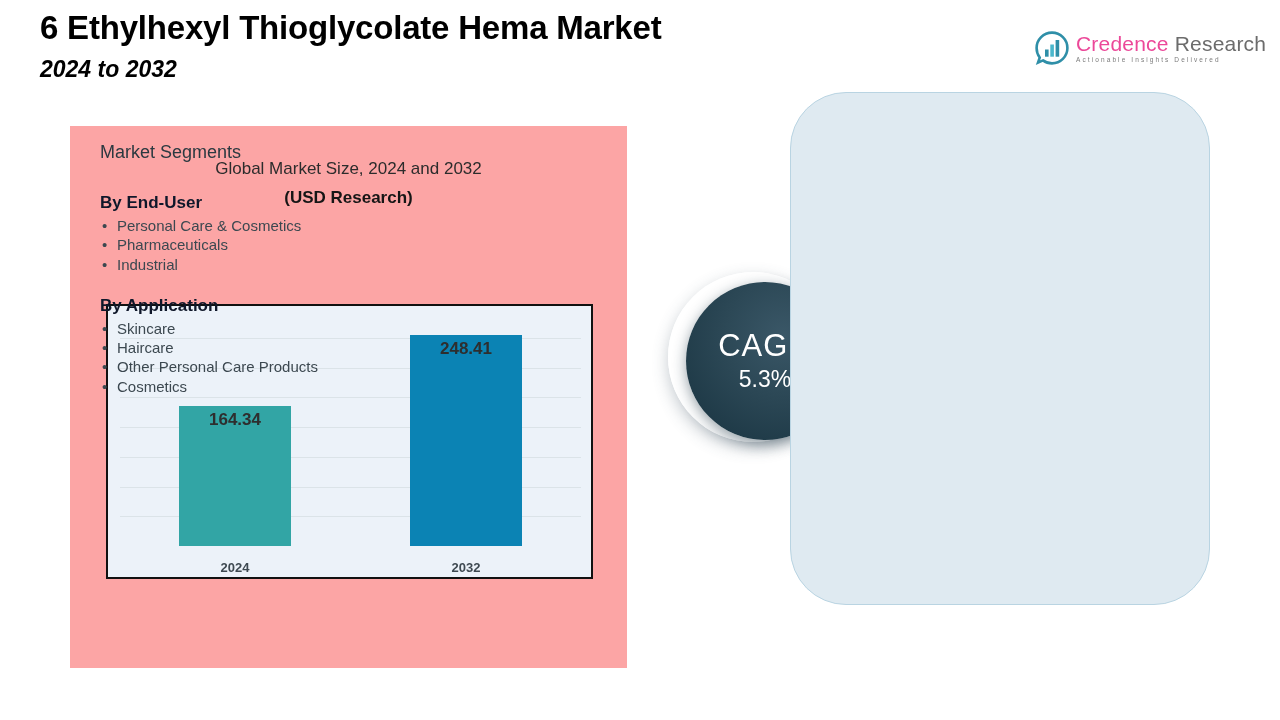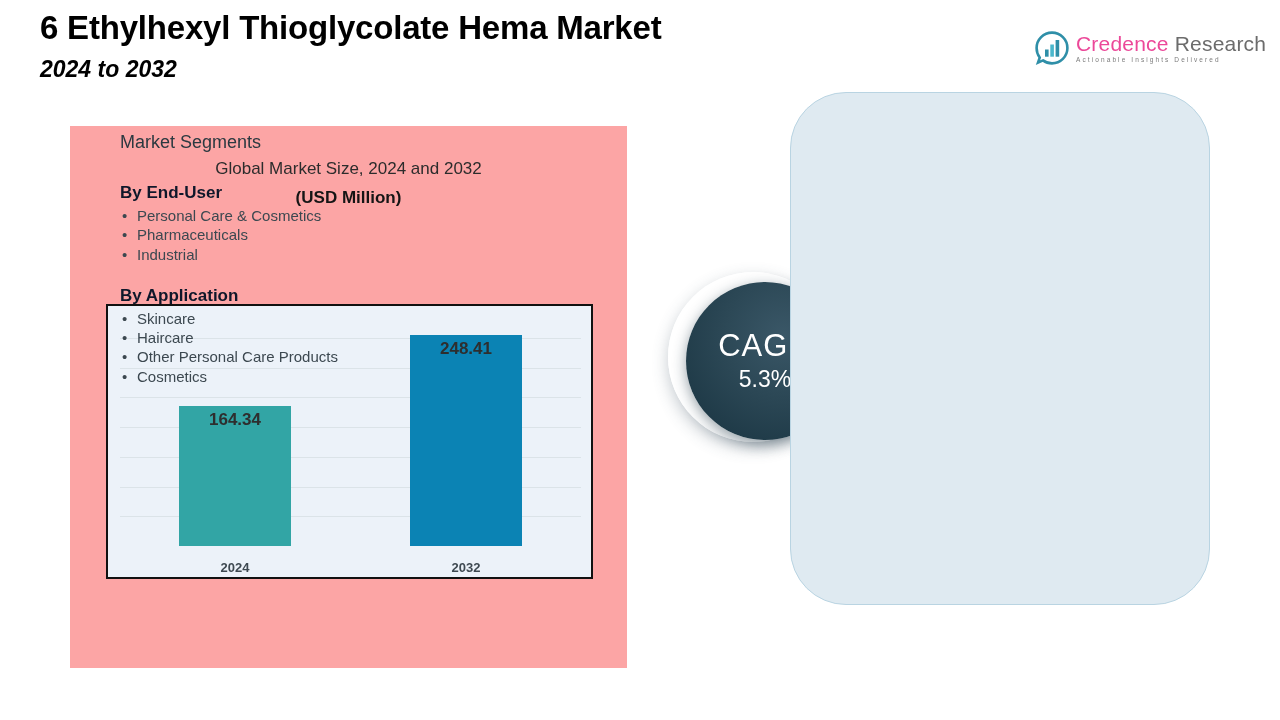--- a/index.html
+++ b/index.html
@@ -187,23 +187,22 @@
     position: absolute;
     left: 790px; top: 92px;
     width: 420px; height: 513px;
     background: #dfeaf1;
     border: 1px solid #b9d4e2;
     border-radius: 56px;
     box-sizing: border-box;
   }
   #segments {
     position: absolute;
-    left: 100px; top: 132px;
+    left: 100px; top: 142px;
     width: 300px;
-    margin-left: 20px;
   }
   #segments-heading {
     font-size: 18px;
     color: #2b3940;
     margin-bottom: 30px;
   }
   .seg-group-title {
     font-size: 17px;
     font-weight: bold;
     color: #0f172a;
@@ -255,21 +254,21 @@
       </div>
       <div id="logo-tagline">Actionable Insights Delivered</div>
     </div>
   </div>
 
 </div>
 
 <div id="left-panel">
 
   <div id="chart-title-1">Global Market Size, 2024 and 2032</div>
-  <div id="chart-title-2">(USD Million)</div>
+  <div id="chart-title-2">(USD Research)</div>
 
   <div id="chart-box">
     <div id="plot-area">
         <div class="gridline" style="top: 30px;"></div>
         <div class="gridline" style="top: 60px;"></div>
         <div class="gridline" style="top: 89px;"></div>
         <div class="gridline" style="top: 119px;"></div>
         <div class="gridline" style="top: 149px;"></div>
         <div class="gridline" style="top: 179px;"></div>
         <div class="gridline" style="top: 208px;"></div>

